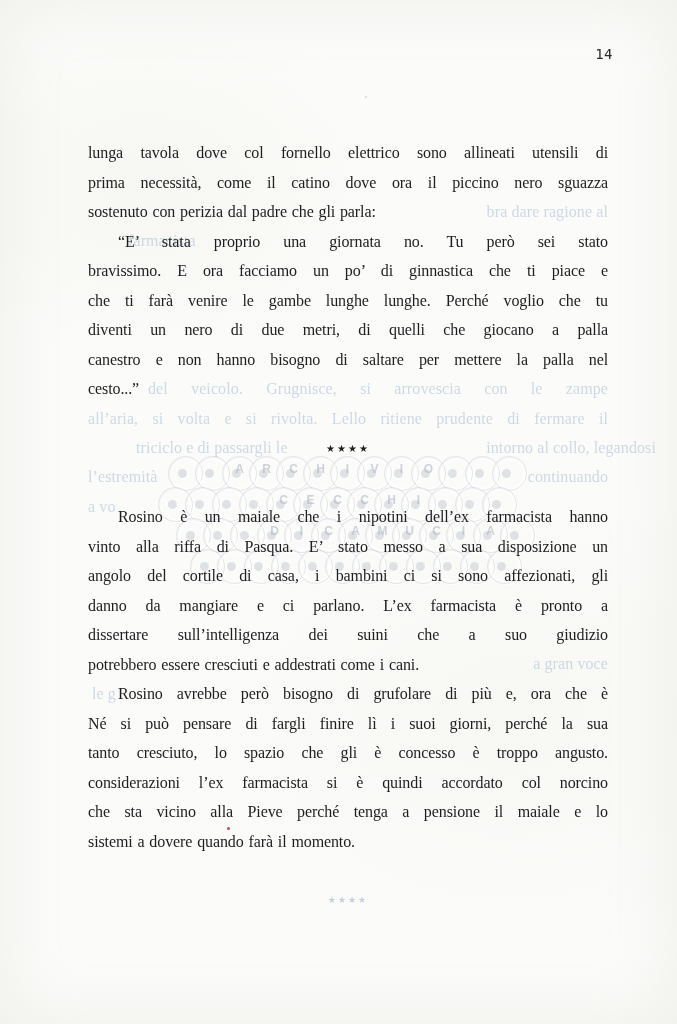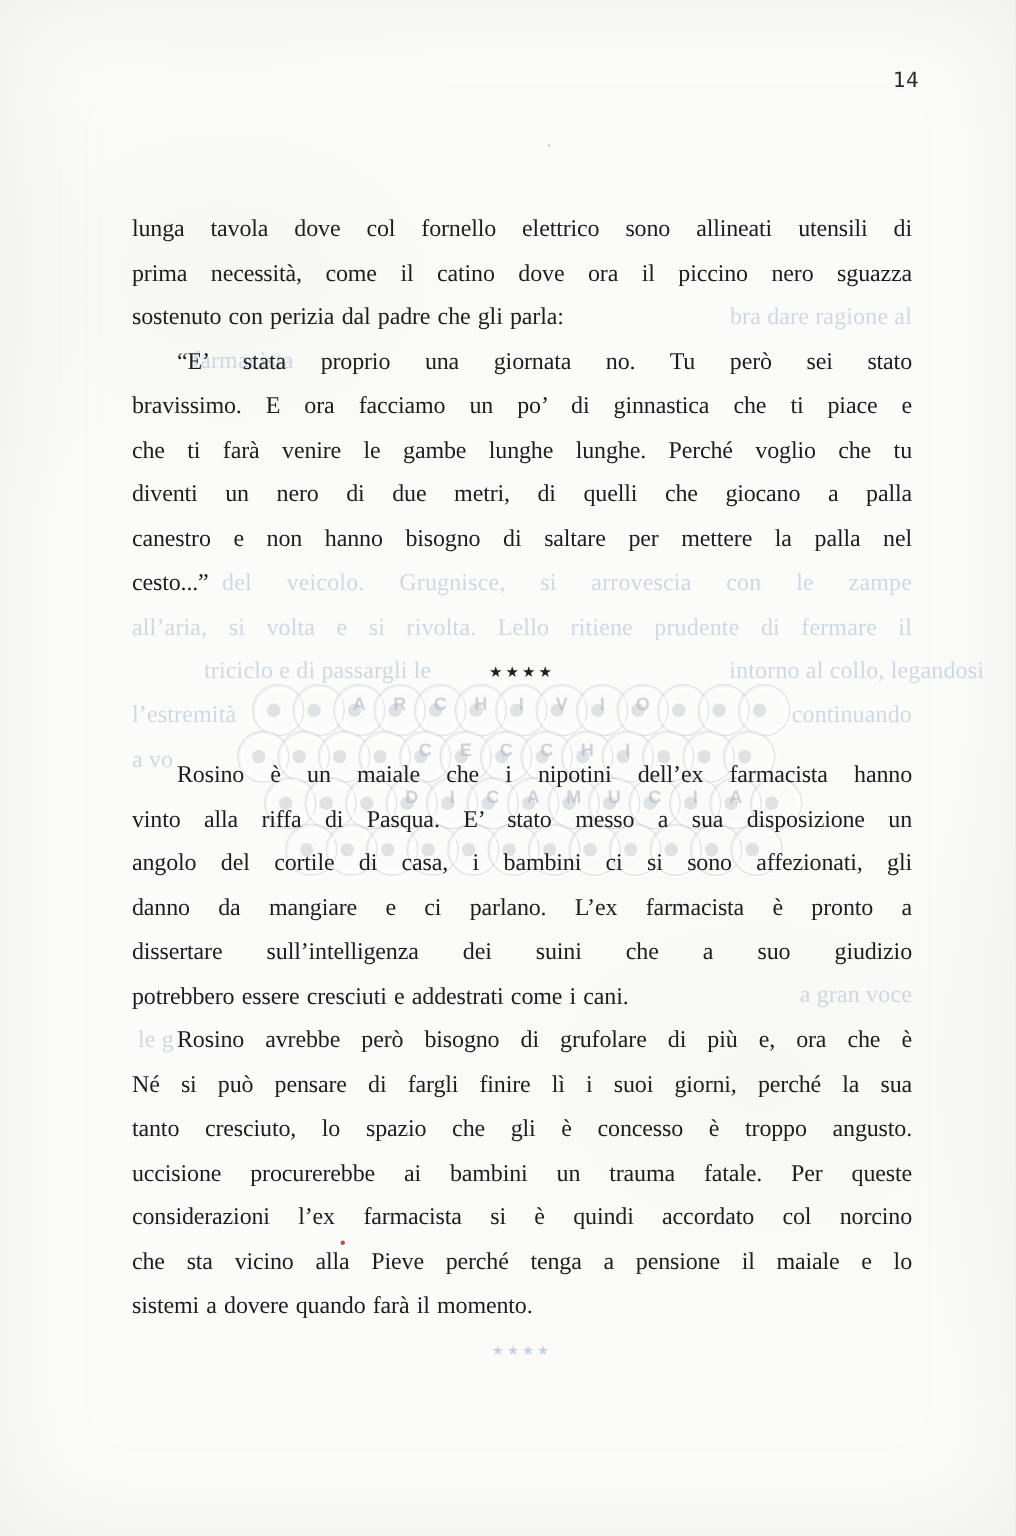--- a/index.html
+++ b/index.html
@@ -284,21 +284,20 @@
   <div class="text-block" id="text-block-1" style="top: 502px;">
       <div class="line indent">Rosino è un maiale che i nipotini dell’ex farmacista hanno</div>
       <div class="line">vinto alla riffa di Pasqua. E’ stato messo a sua disposizione un</div>
       <div class="line">angolo del cortile di casa, i bambini ci si sono affezionati, gli</div>
       <div class="line">danno da mangiare e ci parlano. L’ex farmacista è pronto a</div>
       <div class="line">dissertare sull’intelligenza dei suini che a suo giudizio</div>
       <div class="line last">potrebbero essere cresciuti e addestrati come i cani.</div>
       <div class="line indent">Rosino avrebbe però bisogno di grufolare di più e, ora che è</div>
       <div class="line">Né si può pensare di fargli finire lì i suoi giorni, perché la sua</div>
       <div class="line">tanto cresciuto, lo spazio che gli è concesso è troppo angusto.</div>
-      <div class="line">uccisione procurerebbe ai bambini un trauma fatale. Per queste</div>
       <div class="line">considerazioni l’ex farmacista si è quindi accordato col norcino</div>
       <div class="line">che sta vicino alla Pieve perché tenga a pensione il maiale e lo</div>
       <div class="line last">sistemi a dovere quando farà il momento.</div>
     </div>
 
   <div class="footer-separator">★★★★</div>
 
   <div id="speck-layer">
       <div class="speck" style="left: 227px; top: 827px; width: 3px; height: 3px; background: rgb(185, 82, 74);"></div>
       <div class="speck" style="left: 365px; top: 96px; width: 2px; height: 2px; background: rgb(216, 216, 210);"></div>

